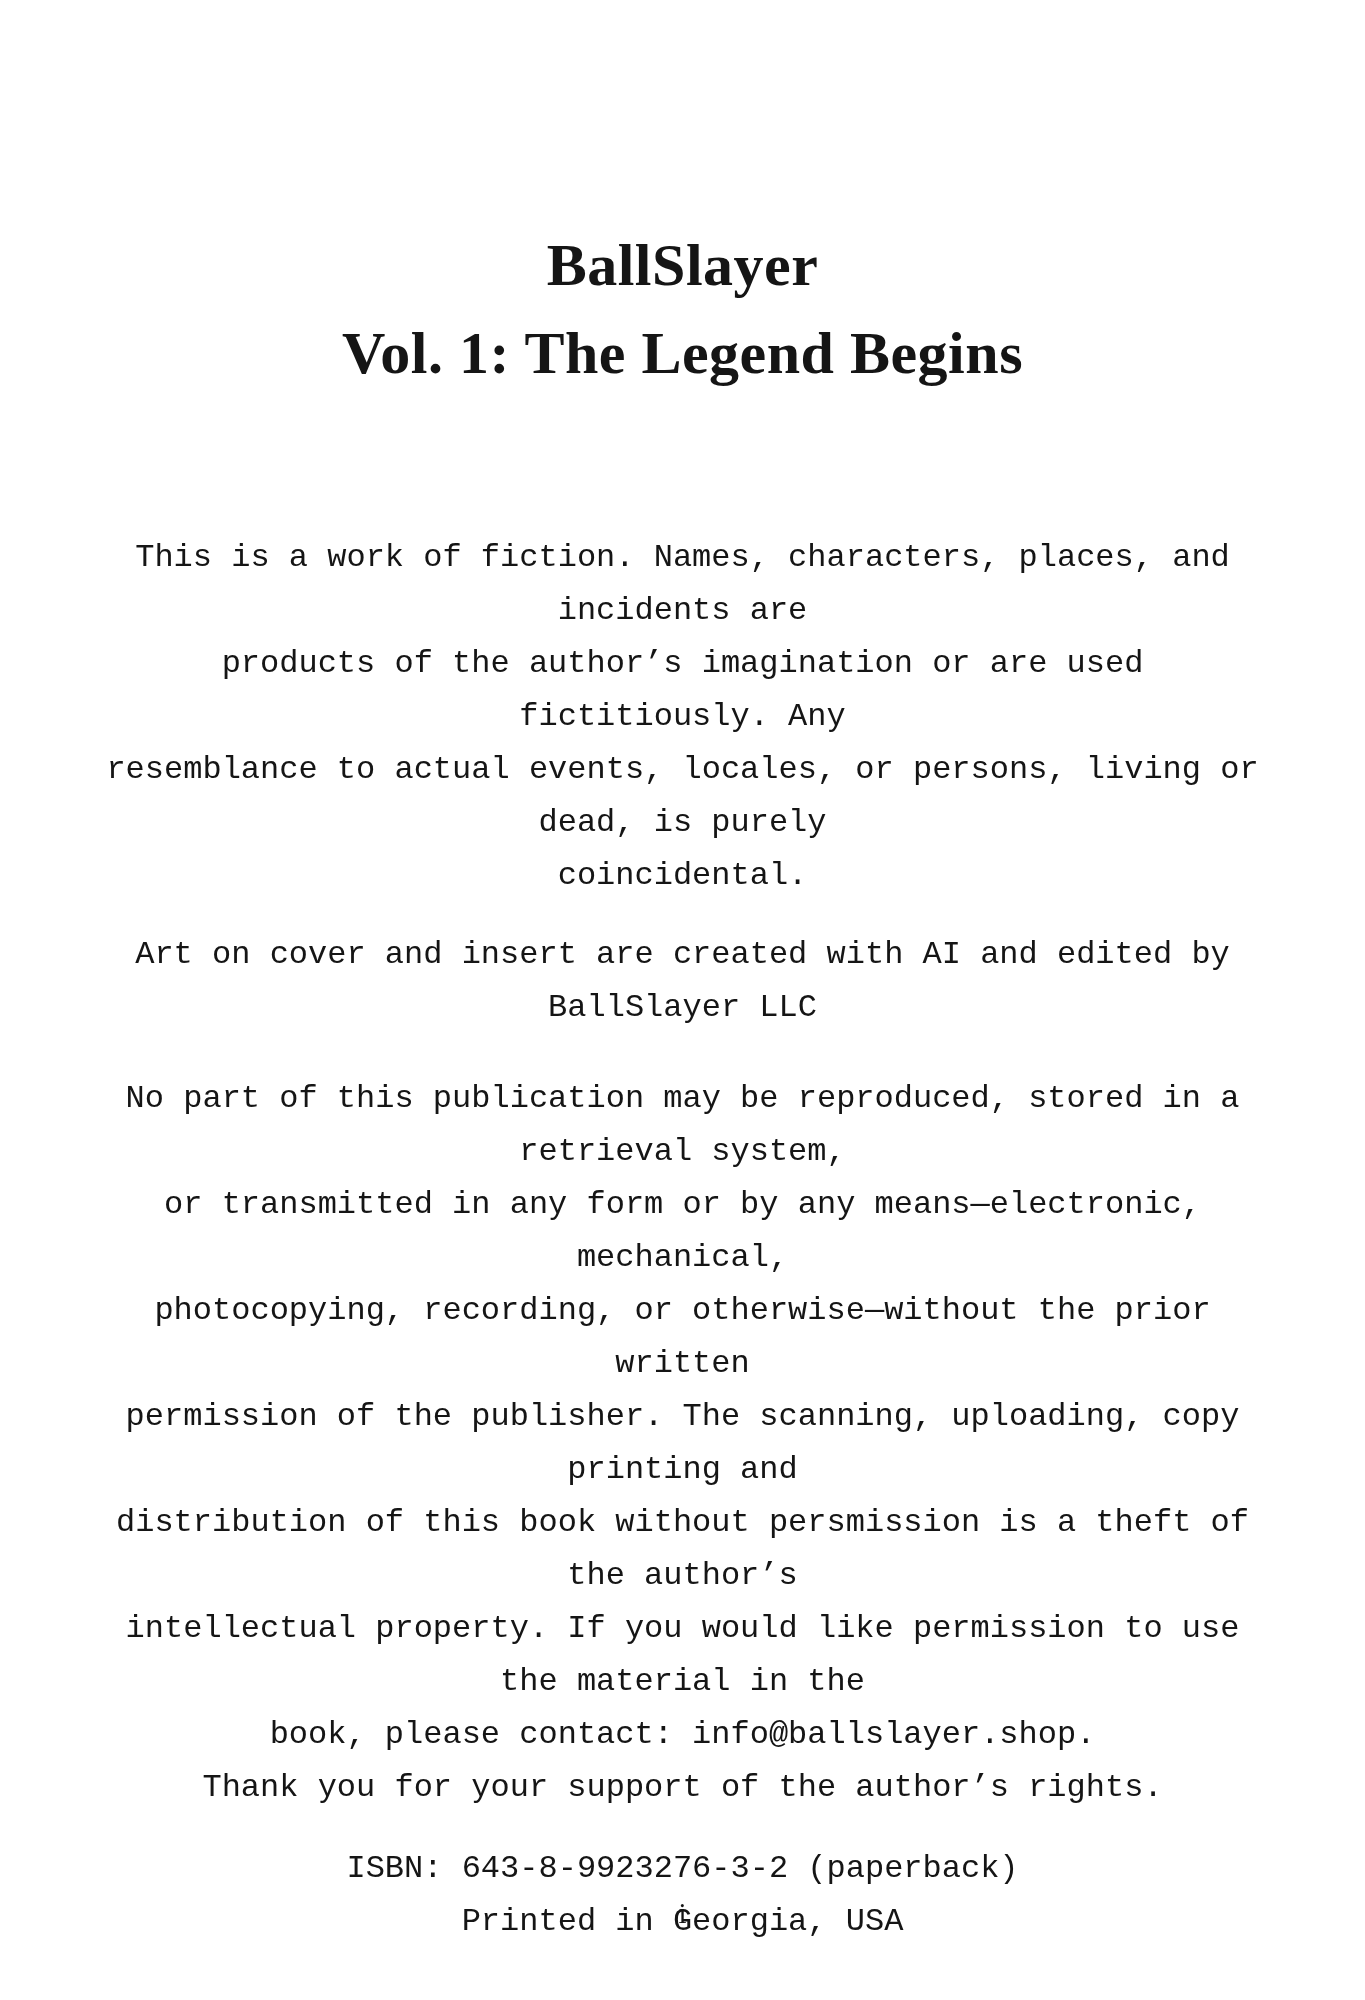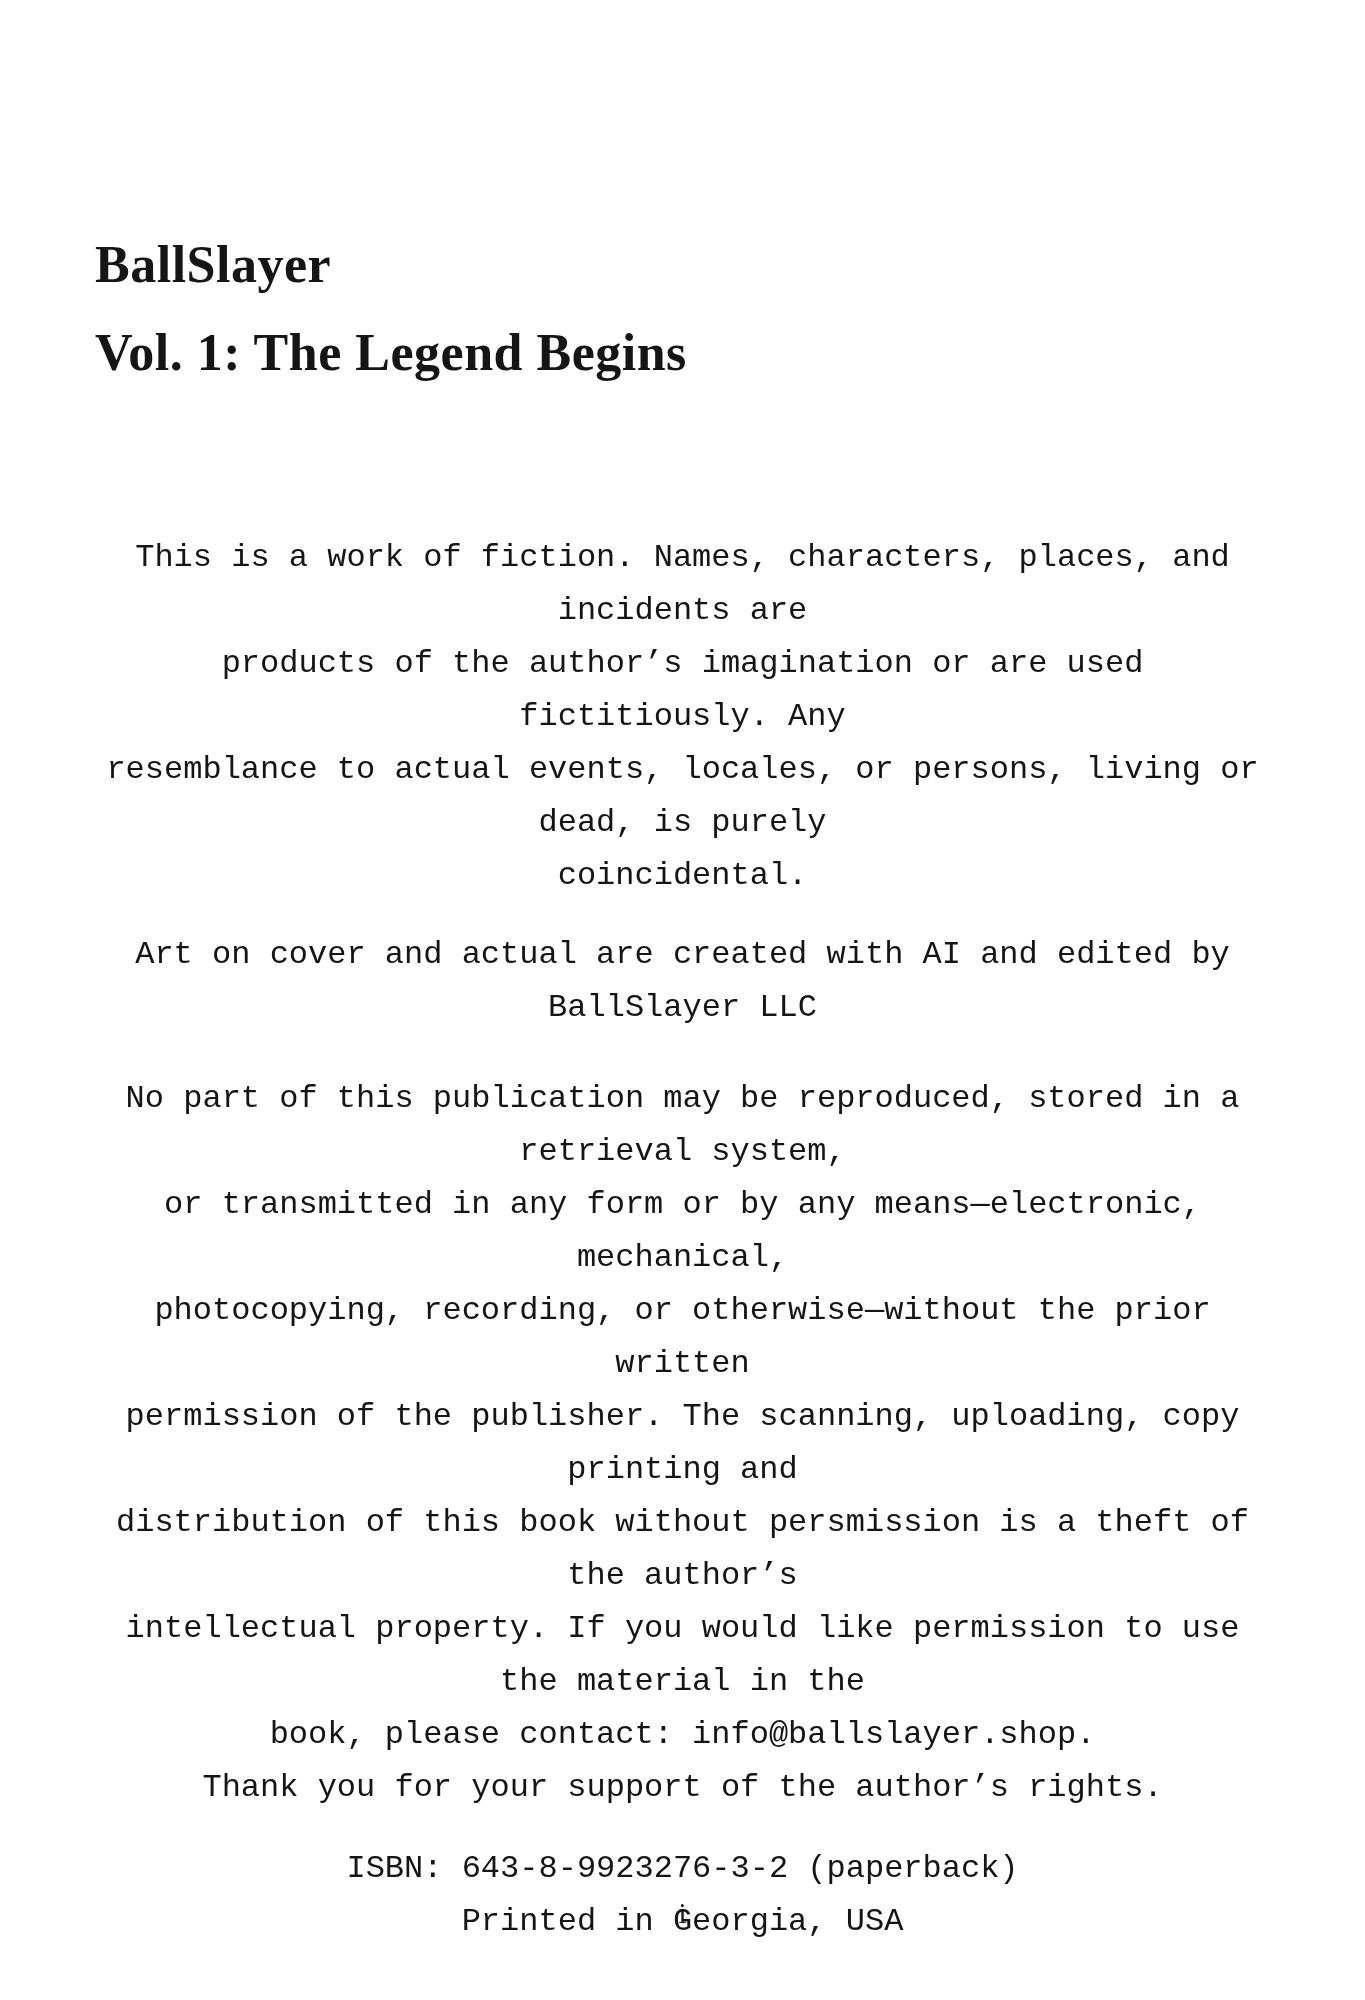--- a/index.html
+++ b/index.html
@@ -14,23 +14,24 @@
     margin: 0 auto;
     background: #ffffff;
     box-sizing: border-box;
     padding: 221px 95px 0 95px;
     overflow: hidden;
     font-family: "Liberation Serif", "DejaVu Serif", serif;
     color: #151515;
   }
   .book-title {
     margin: 0;
-    font-size: 52px;
+    font-size: 60px;
     line-height: 88px;
     font-weight: bold;
+    text-align: center;
     white-space: pre-line;
     letter-spacing: 0.5px;
   }
   .block {
     margin: 0;
     font-size: 32px;
     line-height: 53px;
     text-align: center;
     white-space: pre-line;
     font-family: Liberation Mono, monospace;
@@ -57,21 +58,21 @@
 <div class="page">
 
   <h1 class="book-title">BallSlayer
 Vol. 1: The Legend Begins</h1>
 
   <p class="block disclaimer">This is a work of fiction. Names, characters, places, and incidents are
 products of the author’s imagination or are used fictitiously. Any
 resemblance to actual events, locales, or persons, living or dead, is purely
 coincidental.</p>
 
-  <p class="block art-credit">Art on cover and actual are created with AI and edited by BallSlayer LLC</p>
+  <p class="block art-credit">Art on cover and insert are created with AI and edited by BallSlayer LLC</p>
 
 
   <p class="block permissions">No part of this publication may be reproduced, stored in a retrieval system,
 or transmitted in any form or by any means—electronic, mechanical,
 photocopying, recording, or otherwise—without the prior written
 permission of the publisher. The scanning, uploading, copy printing and
 distribution of this book without persmission is a theft of the author’s
 intellectual property. If you would like permission to use the material in the
 book, please contact: info@ballslayer.shop.
 Thank you for your support of the author’s rights.</p>

